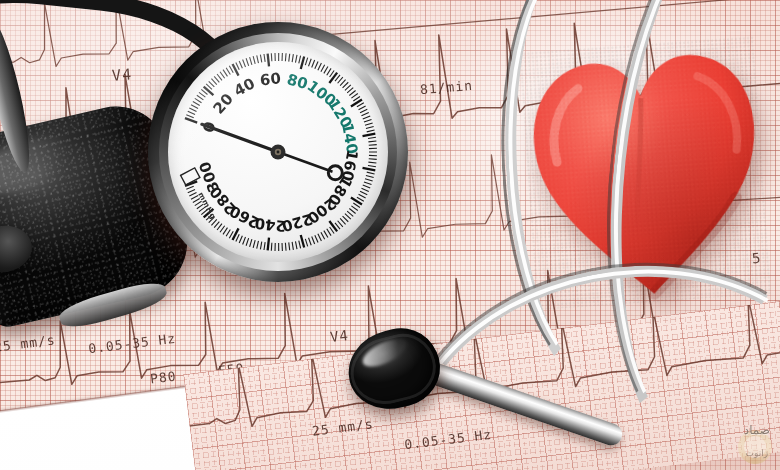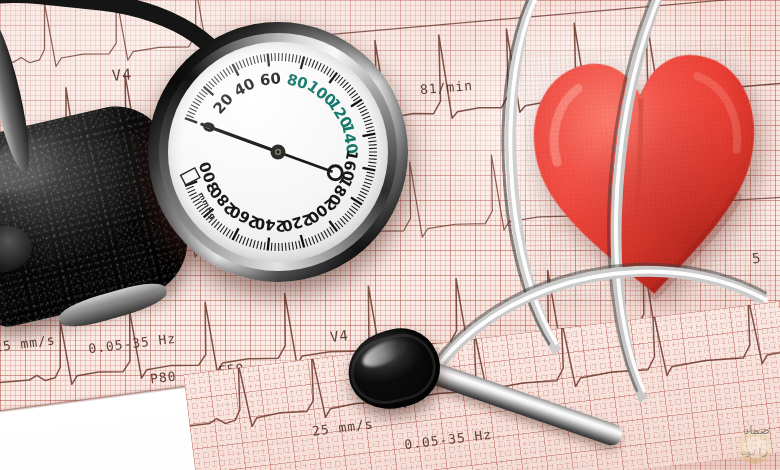--- a/index.html
+++ b/index.html
@@ -288,21 +288,21 @@
     opacity:.8;
   }
   .wm-text{
     position:absolute;right:4px;bottom:28px;
     font-family:Liberation Serif, serif;
     font-size:12px;color:#5c5248;opacity:.85;direction:rtl;
     text-shadow:0 1px 0 rgba(255,255,255,.7);
   }
   .wm-text2{
     position:absolute;right:6px;bottom:8px;
-    font-family:Liberation Mono, monospace;
+    font-family:Liberation Sans, sans-serif;
     font-size:9px;color:#7a6a5c;opacity:.8;direction:rtl;
   }
   .wm-ring{
     position:absolute;right:2px;bottom:2px;width:34px;height:34px;border-radius:50%;
     background:conic-gradient(#d8c089,#f3e6bf,#c9a85f,#efe0b6,#d8c089);
     opacity:.55;
   }
   .wm-ring::after{
     content:"";position:absolute;left:6px;top:6px;right:6px;bottom:6px;border-radius:50%;
     background:rgba(255,250,240,.75);

